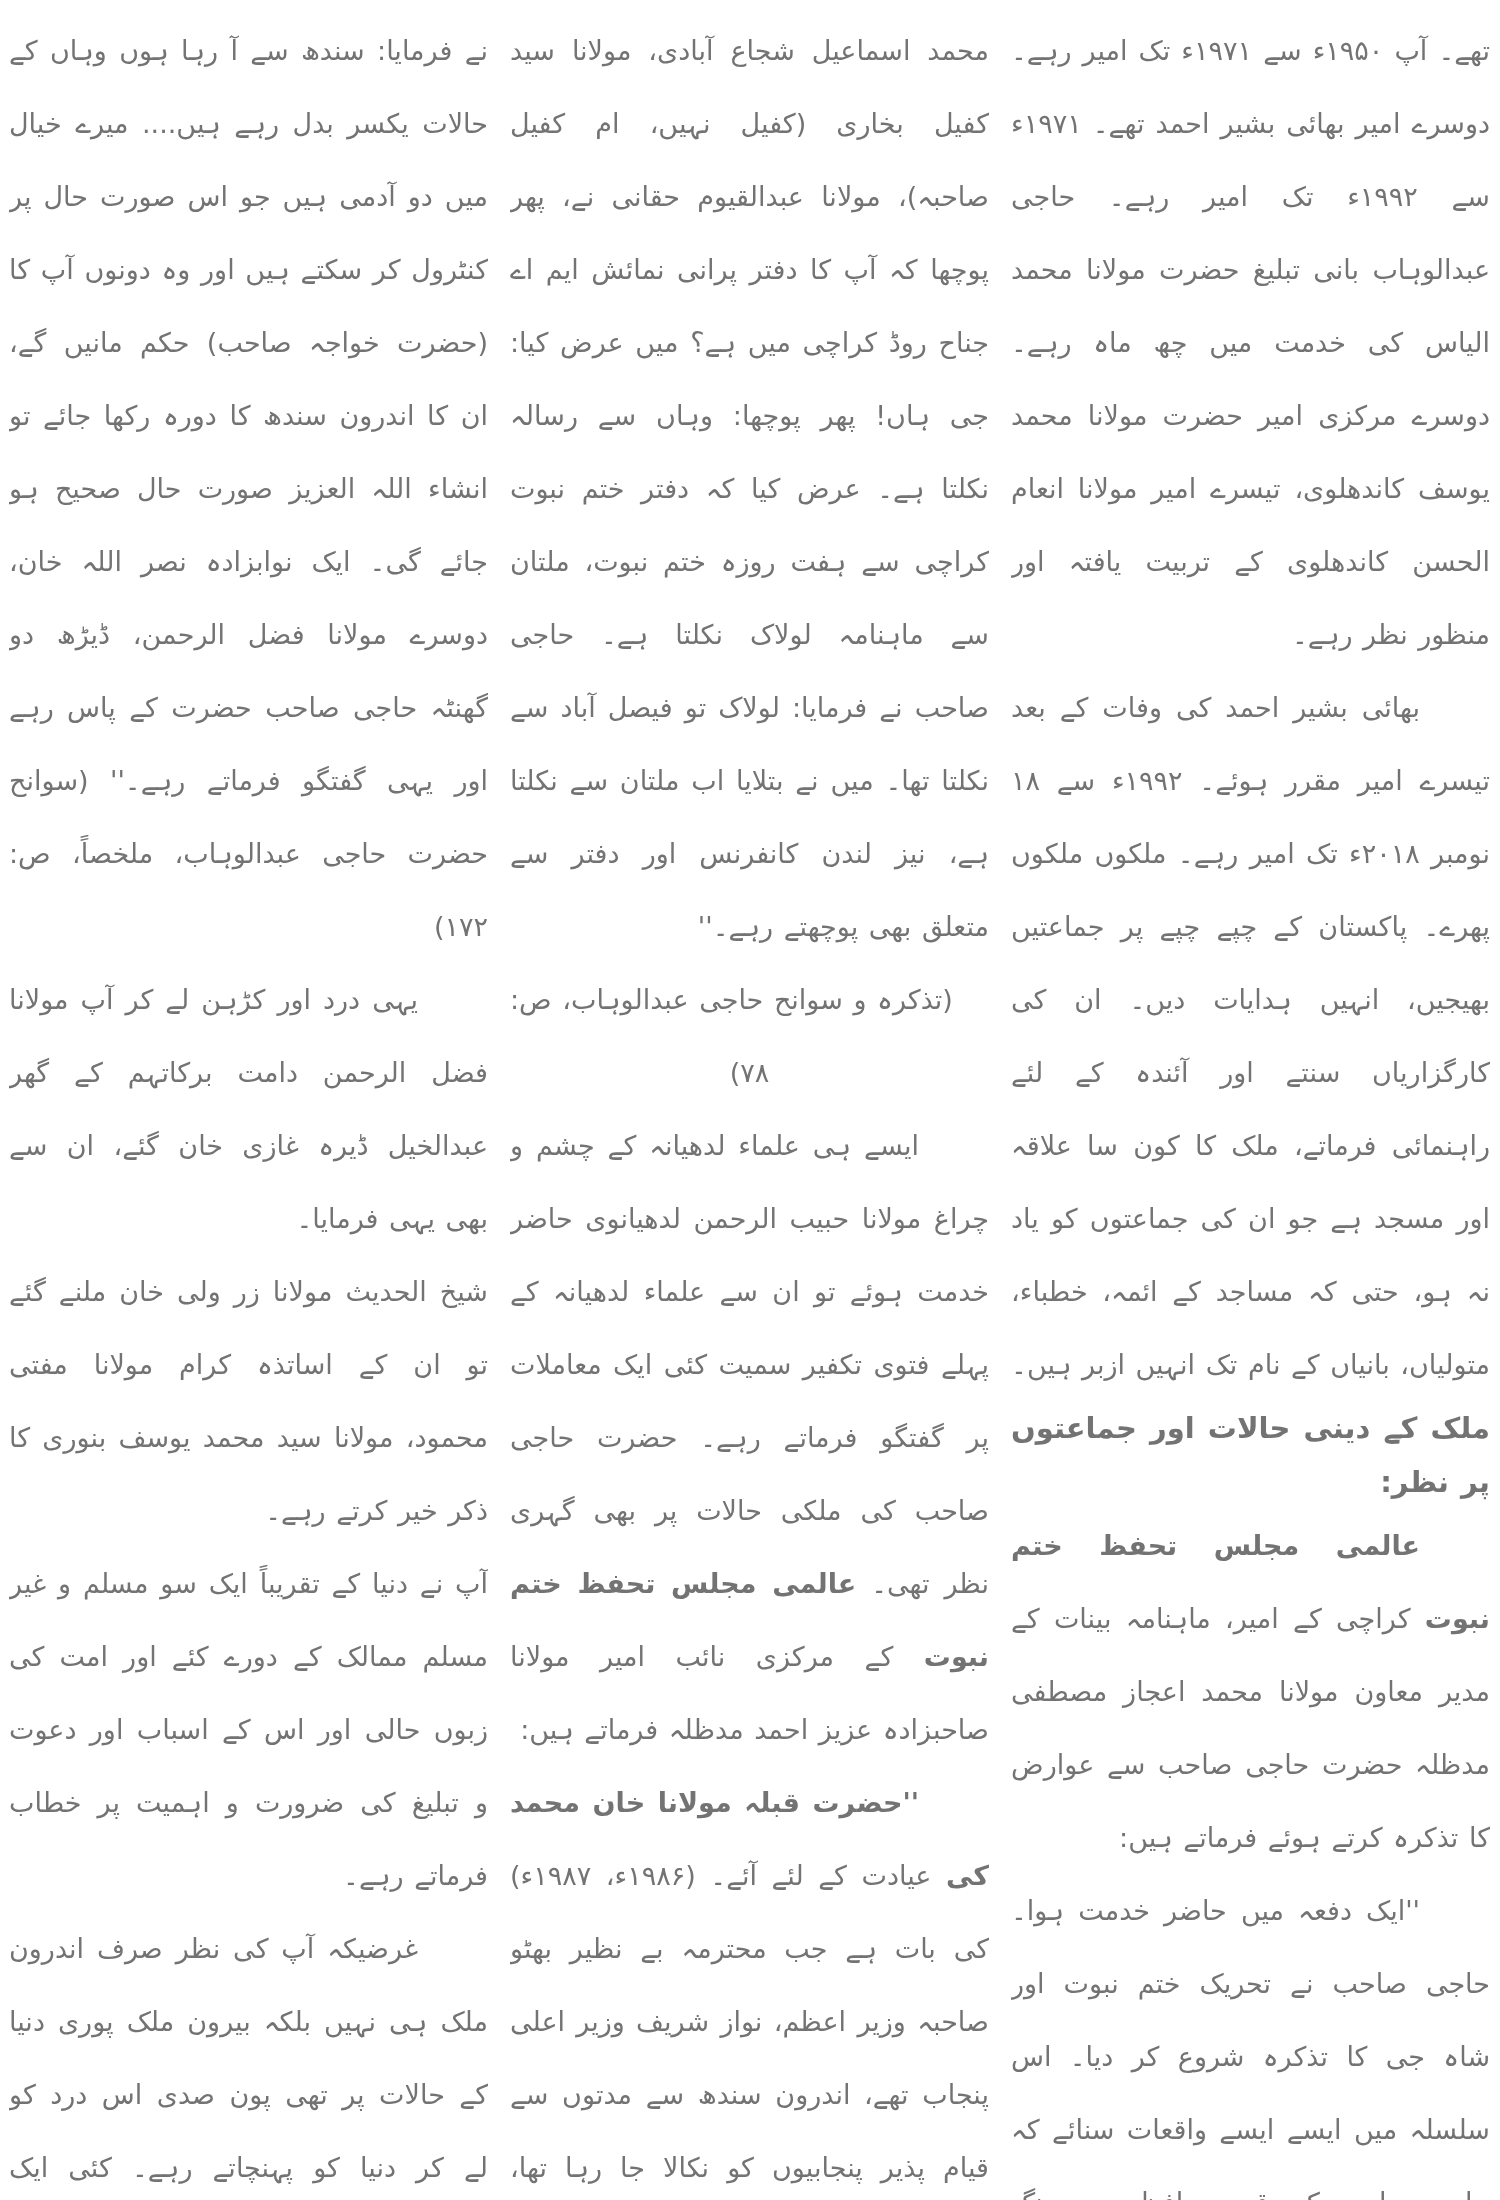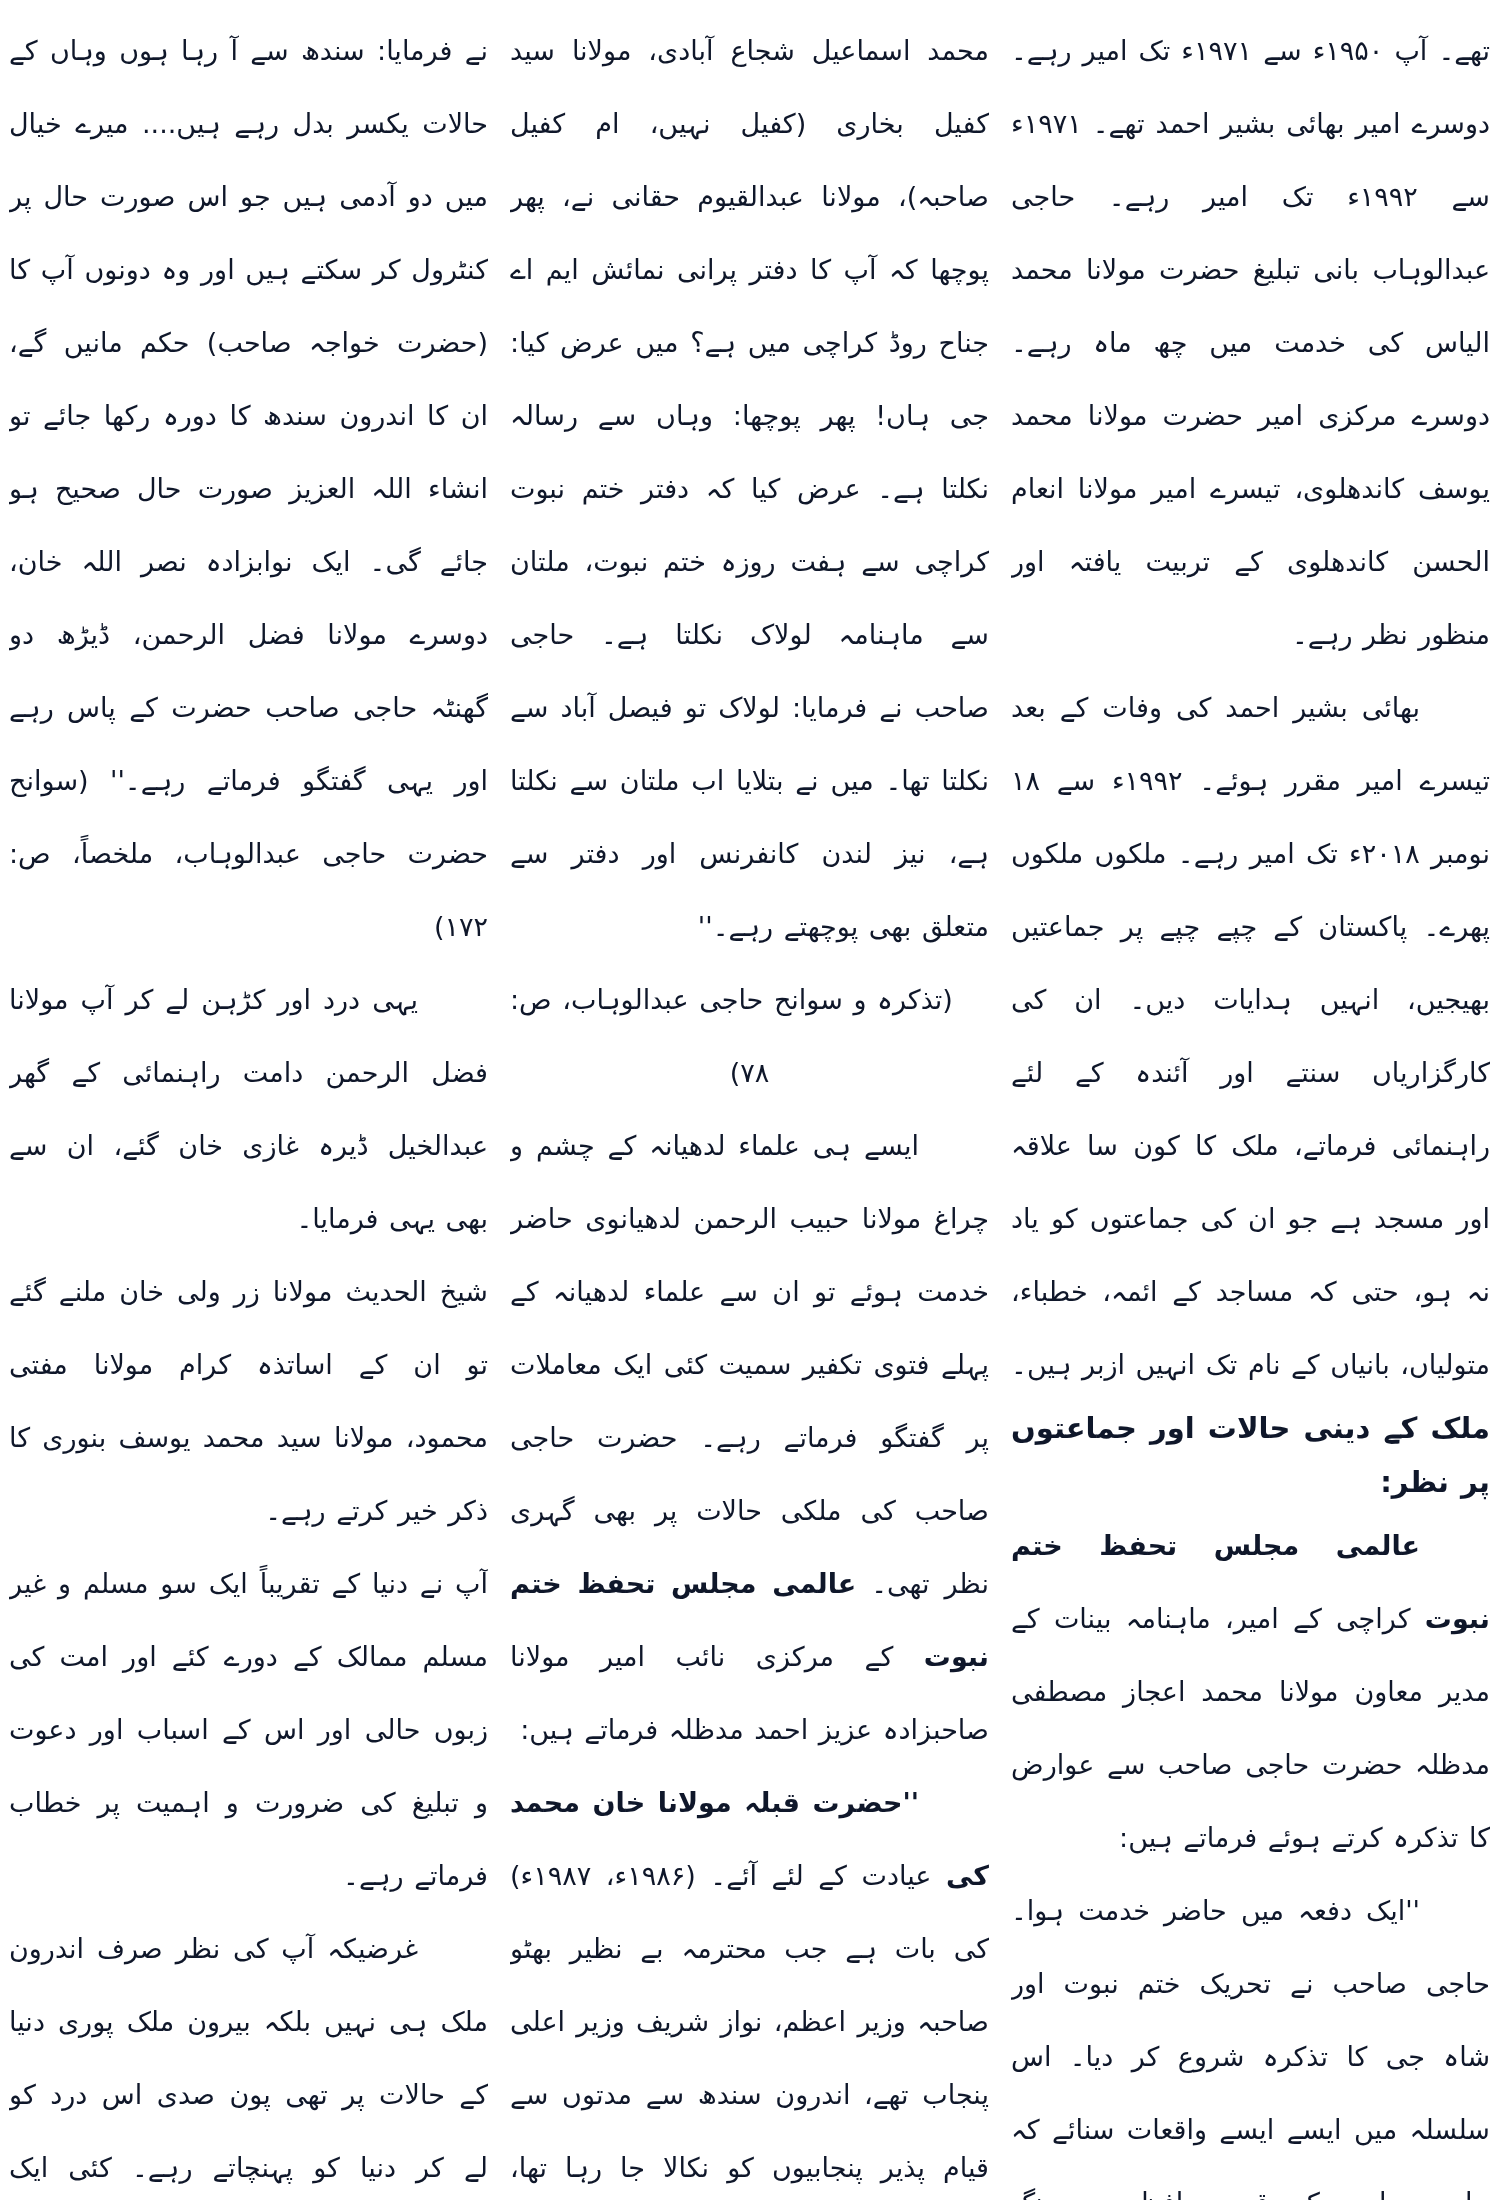--- a/index.html
+++ b/index.html
@@ -27,21 +27,21 @@
     width: 479px;
     flex: 0 0 479px;
     overflow: hidden;
     direction: rtl;
   }
   .para {
     margin: 0;
     font-family: "DejaVu Sans", sans-serif;
     font-size: 27px;
     line-height: 73px;
-    color: #0f172a;
+    color: #737373;
     text-align: justify;
     text-align-last: right;
     direction: rtl;
     word-spacing: 2px;
   }
   .para.indent {
     text-indent: 70px;
   }
   .para.heading {
     font-size: 29px;
@@ -69,19 +69,19 @@
         <p class="para body indent"><span>''ایک دفعہ میں حاضر خدمت ہوا۔ حاجی صاحب نے تحریک ختم نبوت اور شاہ جی کا تذکرہ شروع کر دیا۔ اس سلسلہ میں ایسے ایسے واقعات سنائے کہ حاجی صاحب کی قوت حافظہ سے دنگ رہ گیا۔ پھر مجھ سے پوچھا کہ شاہ جی کی سوانح کس کس نے لکھی ہے؟ میں عرض کیا: مولانا</span></p>
       </div>
       <div class="column">
         <p class="para body"><span>محمد اسماعیل شجاع آبادی، مولانا سید کفیل بخاری (کفیل نہیں، ام کفیل صاحبہ)، مولانا عبدالقیوم حقانی نے، پھر پوچھا کہ آپ کا دفتر پرانی نمائش ایم اے جناح روڈ کراچی میں ہے؟ میں عرض کیا: جی ہاں! پھر پوچھا: وہاں سے رسالہ نکلتا ہے۔ عرض کیا کہ دفتر ختم نبوت کراچی سے ہفت روزہ ختم نبوت، ملتان سے ماہنامہ لولاک نکلتا ہے۔ حاجی صاحب نے فرمایا: لولاک تو فیصل آباد سے نکلتا تھا۔ میں نے بتلایا اب ملتان سے نکلتا ہے، نیز لندن کانفرنس اور دفتر سے متعلق بھی پوچھتے رہے۔''</span></p>
         <p class="para ref"><span>(تذکرہ و سوانح حاجی عبدالوہاب، ص: ۷۸)</span></p>
         <p class="para body indent"><span>ایسے ہی علماء لدھیانہ کے چشم و چراغ مولانا حبیب الرحمن لدھیانوی حاضر خدمت ہوئے تو ان سے علماء لدھیانہ کے پہلے فتوی تکفیر سمیت کئی ایک معاملات پر گفتگو فرماتے رہے۔ حضرت حاجی صاحب کی ملکی حالات پر بھی گہری نظر تھی۔ </span><span class="run-bold">عالمی مجلس تحفظ ختم نبوت</span><span> کے مرکزی نائب امیر مولانا صاحبزادہ عزیز احمد مدظلہ فرماتے ہیں:</span></p>
         <p class="para body indent"><span class="run-bold">''حضرت قبلہ مولانا خان محمد کی</span><span> عیادت کے لئے آئے۔ (۱۹۸۶ء، ۱۹۸۷ء) کی بات ہے جب محترمہ بے نظیر بھٹو صاحبہ وزیر اعظم، نواز شریف وزیر اعلی پنجاب تھے، اندرون سندھ سے مدتوں سے قیام پذیر پنجابیوں کو نکالا جا رہا تھا، روزانہ قافلے سندھ چھوڑ کر پنجاب آ رہے تھے، اس موقع پر حاجی عبدالوہاب</span></p>
       </div>
       <div class="column">
         <p class="para body"><span>نے فرمایا: سندھ سے آ رہا ہوں وہاں کے حالات یکسر بدل رہے ہیں.... میرے خیال میں دو آدمی ہیں جو اس صورت حال پر کنٹرول کر سکتے ہیں اور وہ دونوں آپ کا (حضرت خواجہ صاحب) حکم مانیں گے، ان کا اندرون سندھ کا دورہ رکھا جائے تو انشاء اللہ العزیز صورت حال صحیح ہو جائے گی۔ ایک نوابزادہ نصر اللہ خان، دوسرے مولانا فضل الرحمن، ڈیڑھ دو گھنٹہ حاجی صاحب حضرت کے پاس رہے اور یہی گفتگو فرماتے رہے۔'' (سوانح حضرت حاجی عبدالوہاب، ملخصاً، ص: ۱۷۲)</span></p>
-        <p class="para body indent"><span>یہی درد اور کڑہن لے کر آپ مولانا فضل الرحمن دامت راہنمائی کے گھر عبدالخیل ڈیرہ غازی خان گئے، ان سے بھی یہی فرمایا۔</span></p>
+        <p class="para body indent"><span>یہی درد اور کڑہن لے کر آپ مولانا فضل الرحمن دامت برکاتہم کے گھر عبدالخیل ڈیرہ غازی خان گئے، ان سے بھی یہی فرمایا۔</span></p>
         <p class="para body"><span>شیخ الحدیث مولانا زر ولی خان ملنے گئے تو ان کے اساتذہ کرام مولانا مفتی محمود، مولانا سید محمد یوسف بنوری کا ذکر خیر کرتے رہے۔</span></p>
         <p class="para body"><span>آپ نے دنیا کے تقریباً ایک سو مسلم و غیر مسلم ممالک کے دورے کئے اور امت کی زبوں حالی اور اس کے اسباب اور دعوت و تبلیغ کی ضرورت و اہمیت پر خطاب فرماتے رہے۔</span></p>
         <p class="para body indent"><span>غرضیکہ آپ کی نظر صرف اندرون ملک ہی نہیں بلکہ بیرون ملک پوری دنیا کے حالات پر تھی پون صدی اس درد کو لے کر دنیا کو پہنچاتے رہے۔ کئی ایک عوارض کا شکار چلے آ رہے تھے کہ وقت موعود آن پہنچا ۱۸ نومبر ۲۰۱۸ء کو دعوت و تبلیغ کی تحریک کے روح رواں نے چھیانوے سال کی عمر میں داعی اجل کو لبیک کہا۔</span></p>
       </div>
     </div>
 </div>
 
 </body></html>

